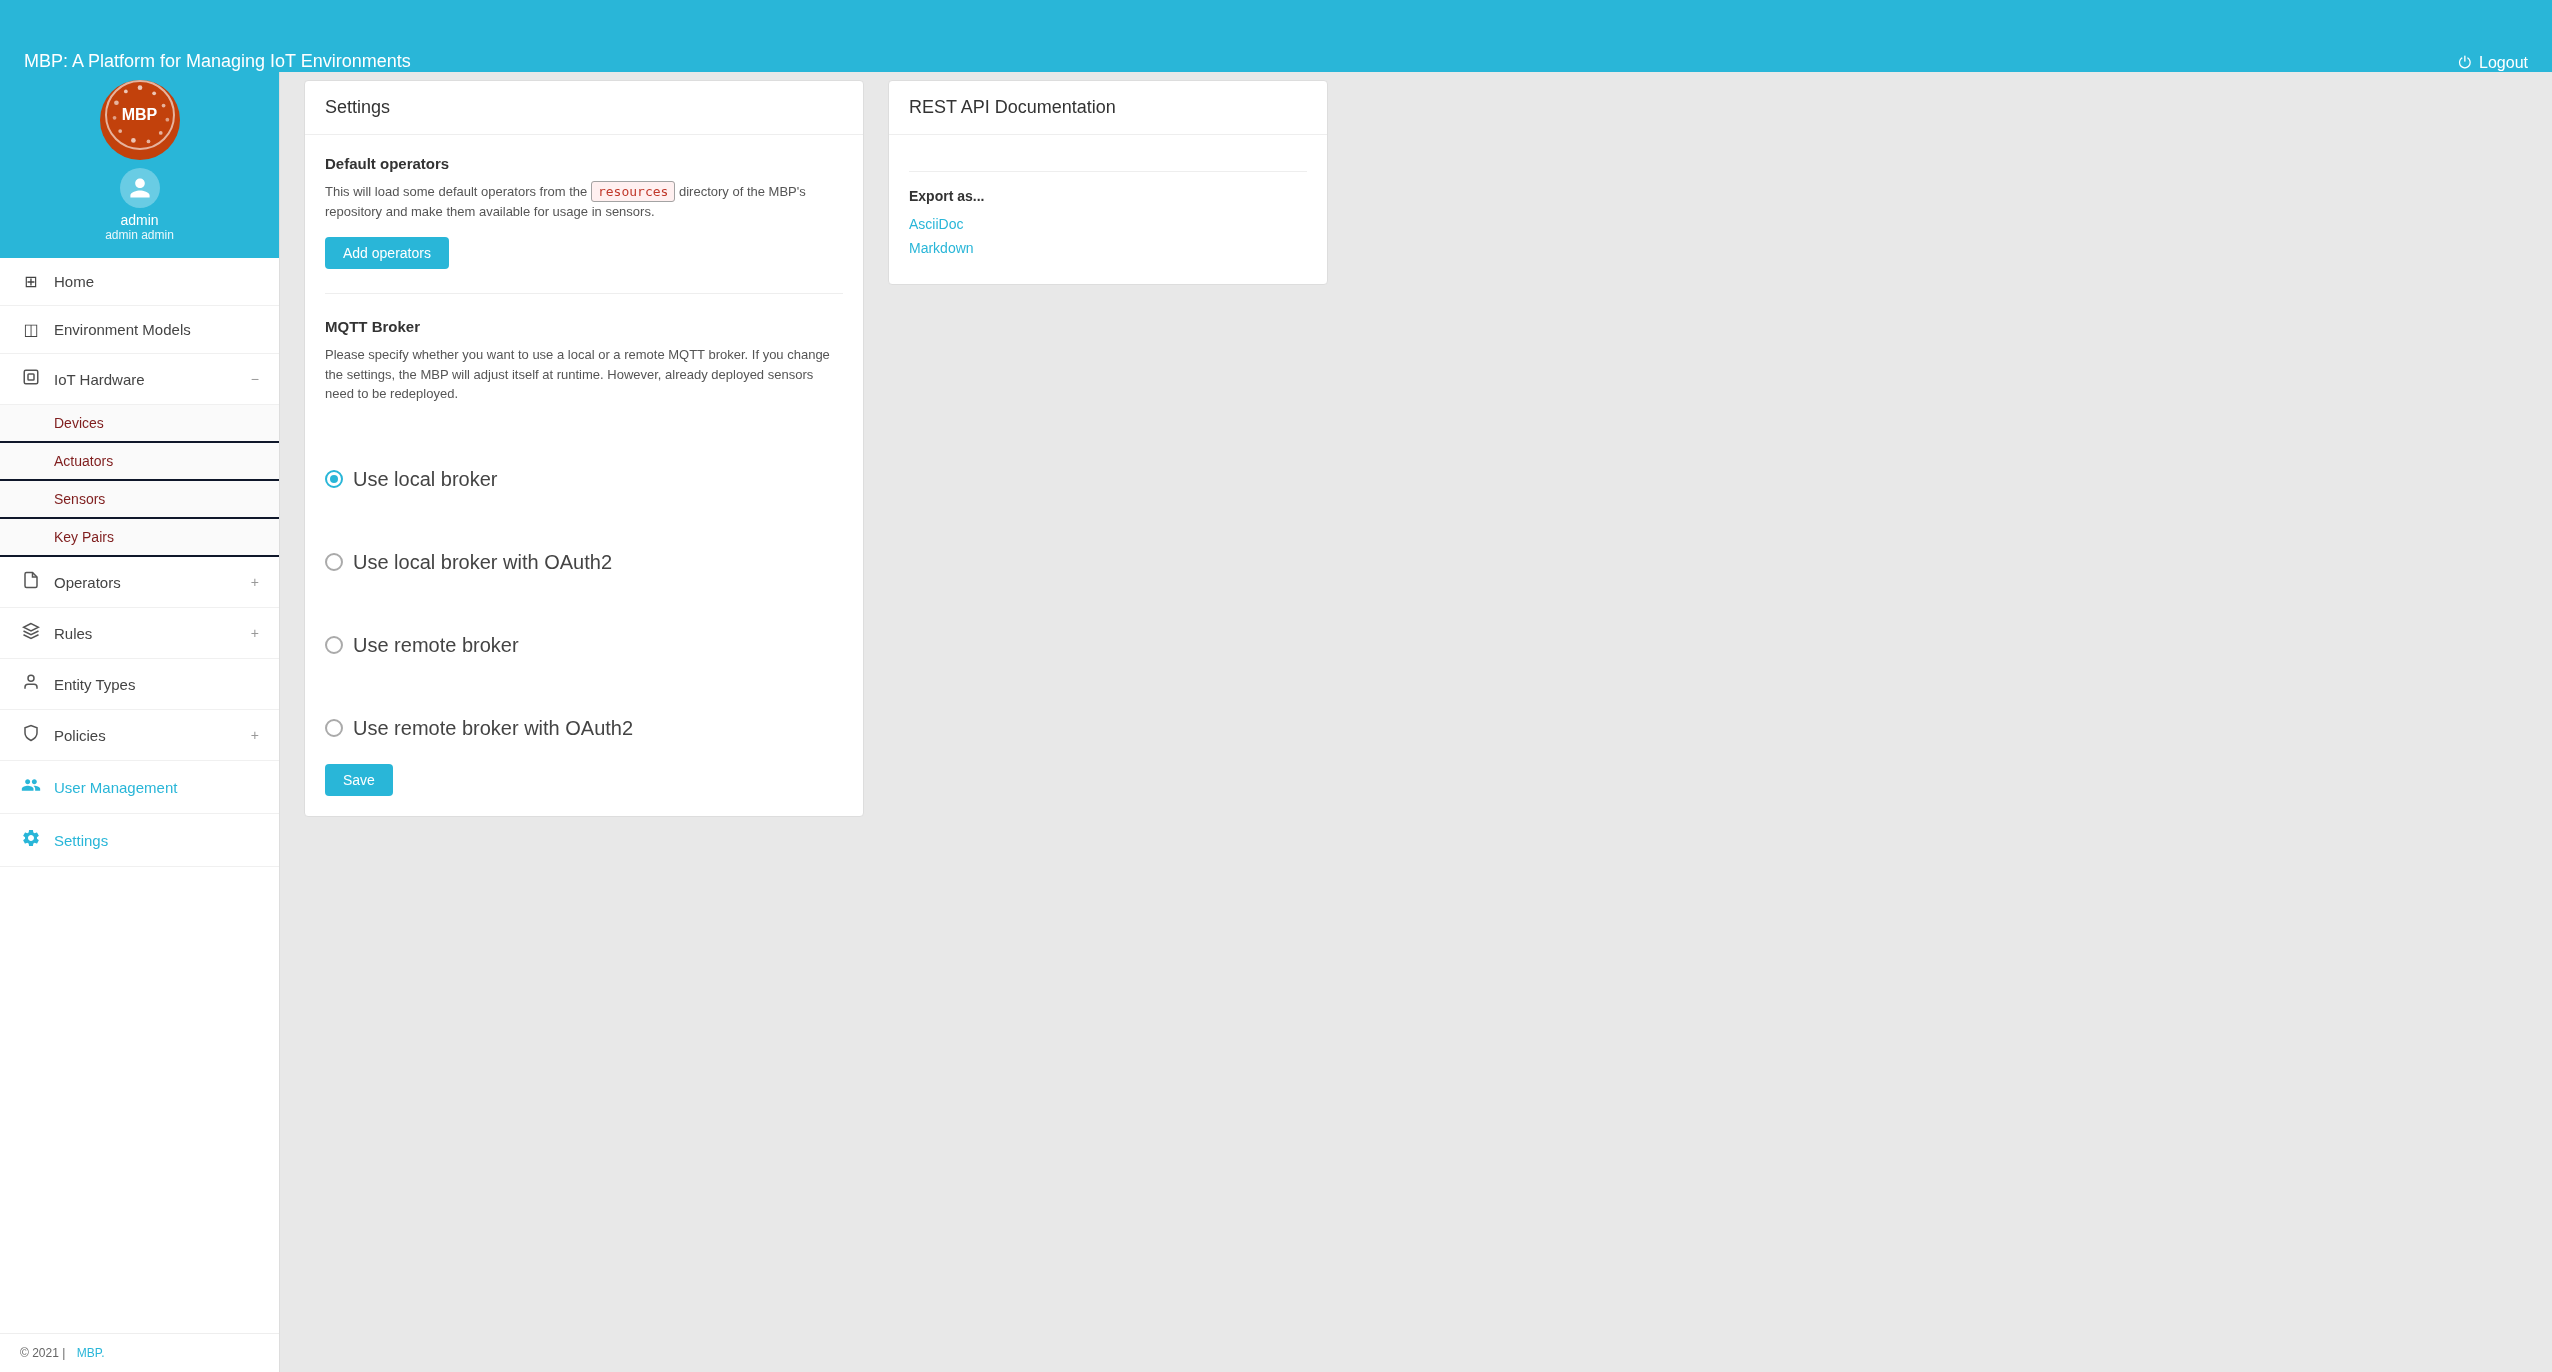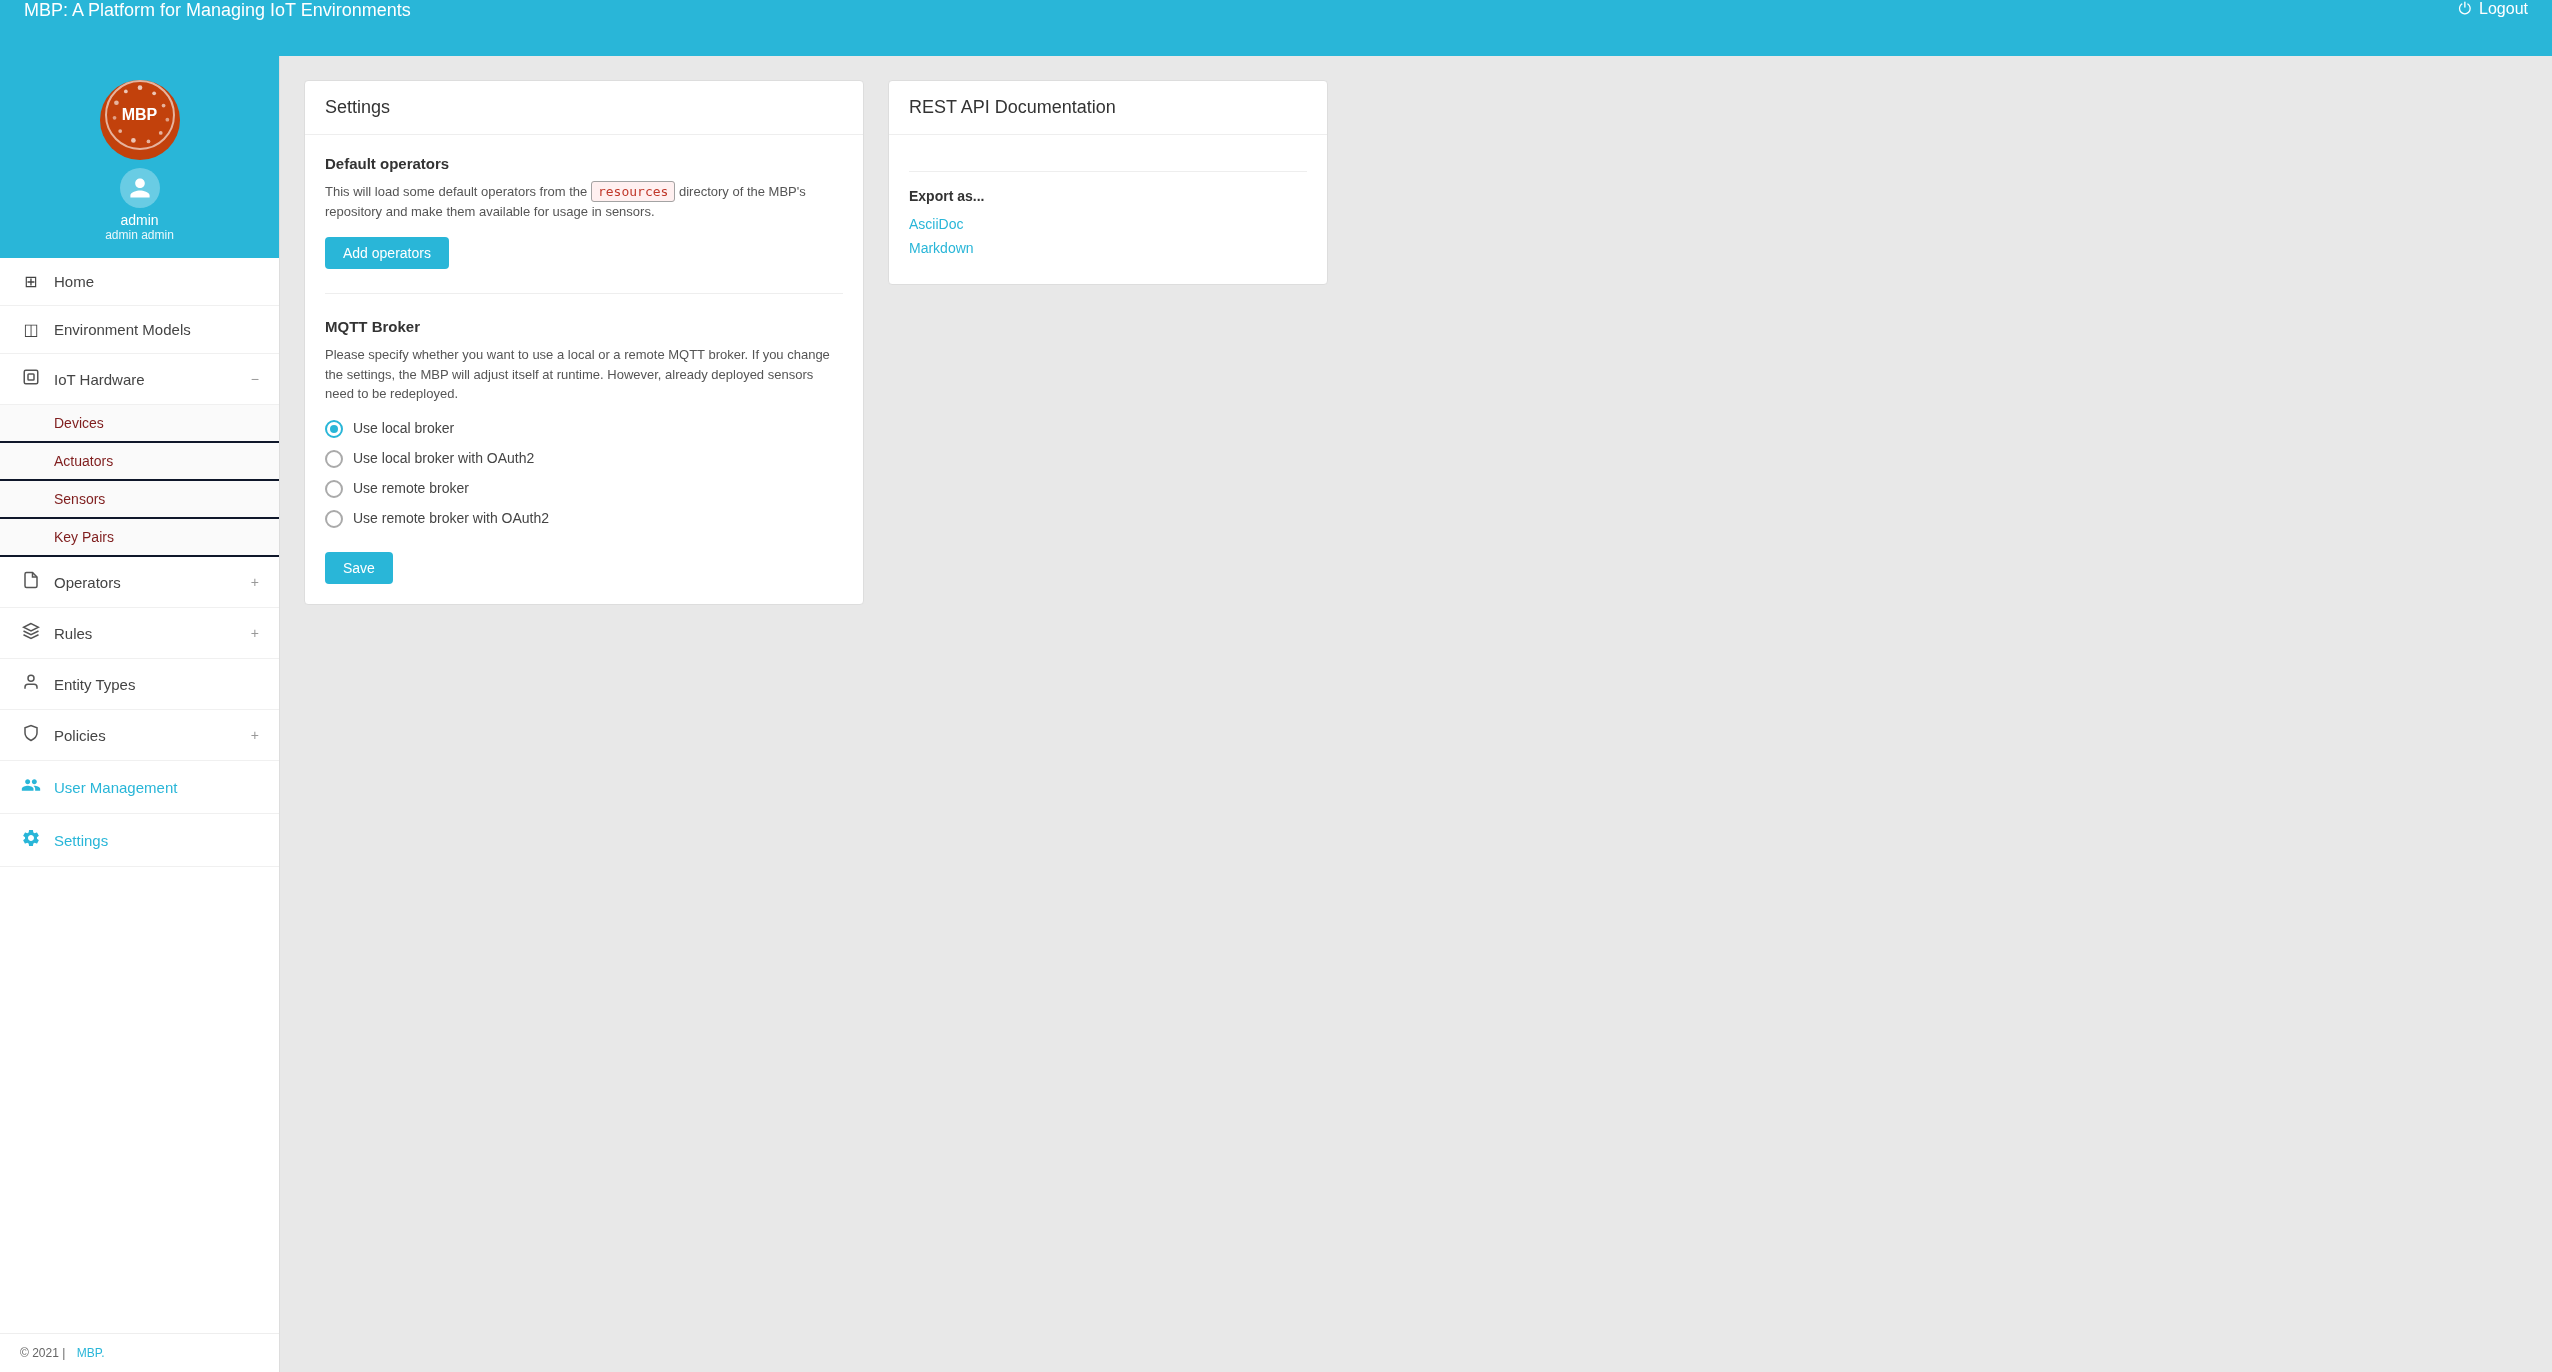--- a/index.html
+++ b/index.html
@@ -3,24 +3,24 @@
   <meta charset="utf-8">
   <style>
     * { box-sizing: border-box; margin: 0; padding: 0; }
     body { font-family: 'Segoe UI', Arial, sans-serif; font-size: 14px; background: #e8e8e8; color: #333; height: 100vh; overflow: hidden; }
 
     
     .topbar {
       background: #29b6d8;
       color: white;
       display: flex;
-      align-items: flex-start;
+      align-items: flex-end;
       justify-content: space-between;
       padding: 0 24px;
-      height: 56px;
+      height: 72px;
       position: fixed;
       top: 0; left: 0; right: 0;
       z-index: 100;
     }
     .topbar-title { font-size: 18px; font-weight: 400; }
     .logout-btn {
       display: flex; align-items: center; gap: 8px;
       background: none; border: none; color: white; cursor: pointer; font-size: 16px;
     }
 
@@ -148,21 +148,21 @@
       border: none;
       padding: 8px 18px;
       border-radius: 4px;
       cursor: pointer;
       font-size: 14px;
     }
 
     .section-divider { border: none; border-top: 1px solid #eee; margin: 24px 0; }
 
     .radio-group { display: flex; flex-direction: column; gap: 12px; margin-bottom: 24px; }
-    .radio-option { display: flex; gap: 10px; cursor: pointer; font-size: 14px; color: #444; }
+    .radio-option { display: flex; align-items: center; gap: 10px; cursor: pointer; font-size: 20px; color: #444; margin-top: 48px; }
     .radio-circle {
       width: 18px; height: 18px;
       border-radius: 50%;
       border: 2px solid #aaa;
       display: flex; align-items: center; justify-content: center;
       flex-shrink: 0;
     }
     .radio-circle.selected { border-color: #29b6d8; }
     .radio-circle.selected::after {
       content: '';

